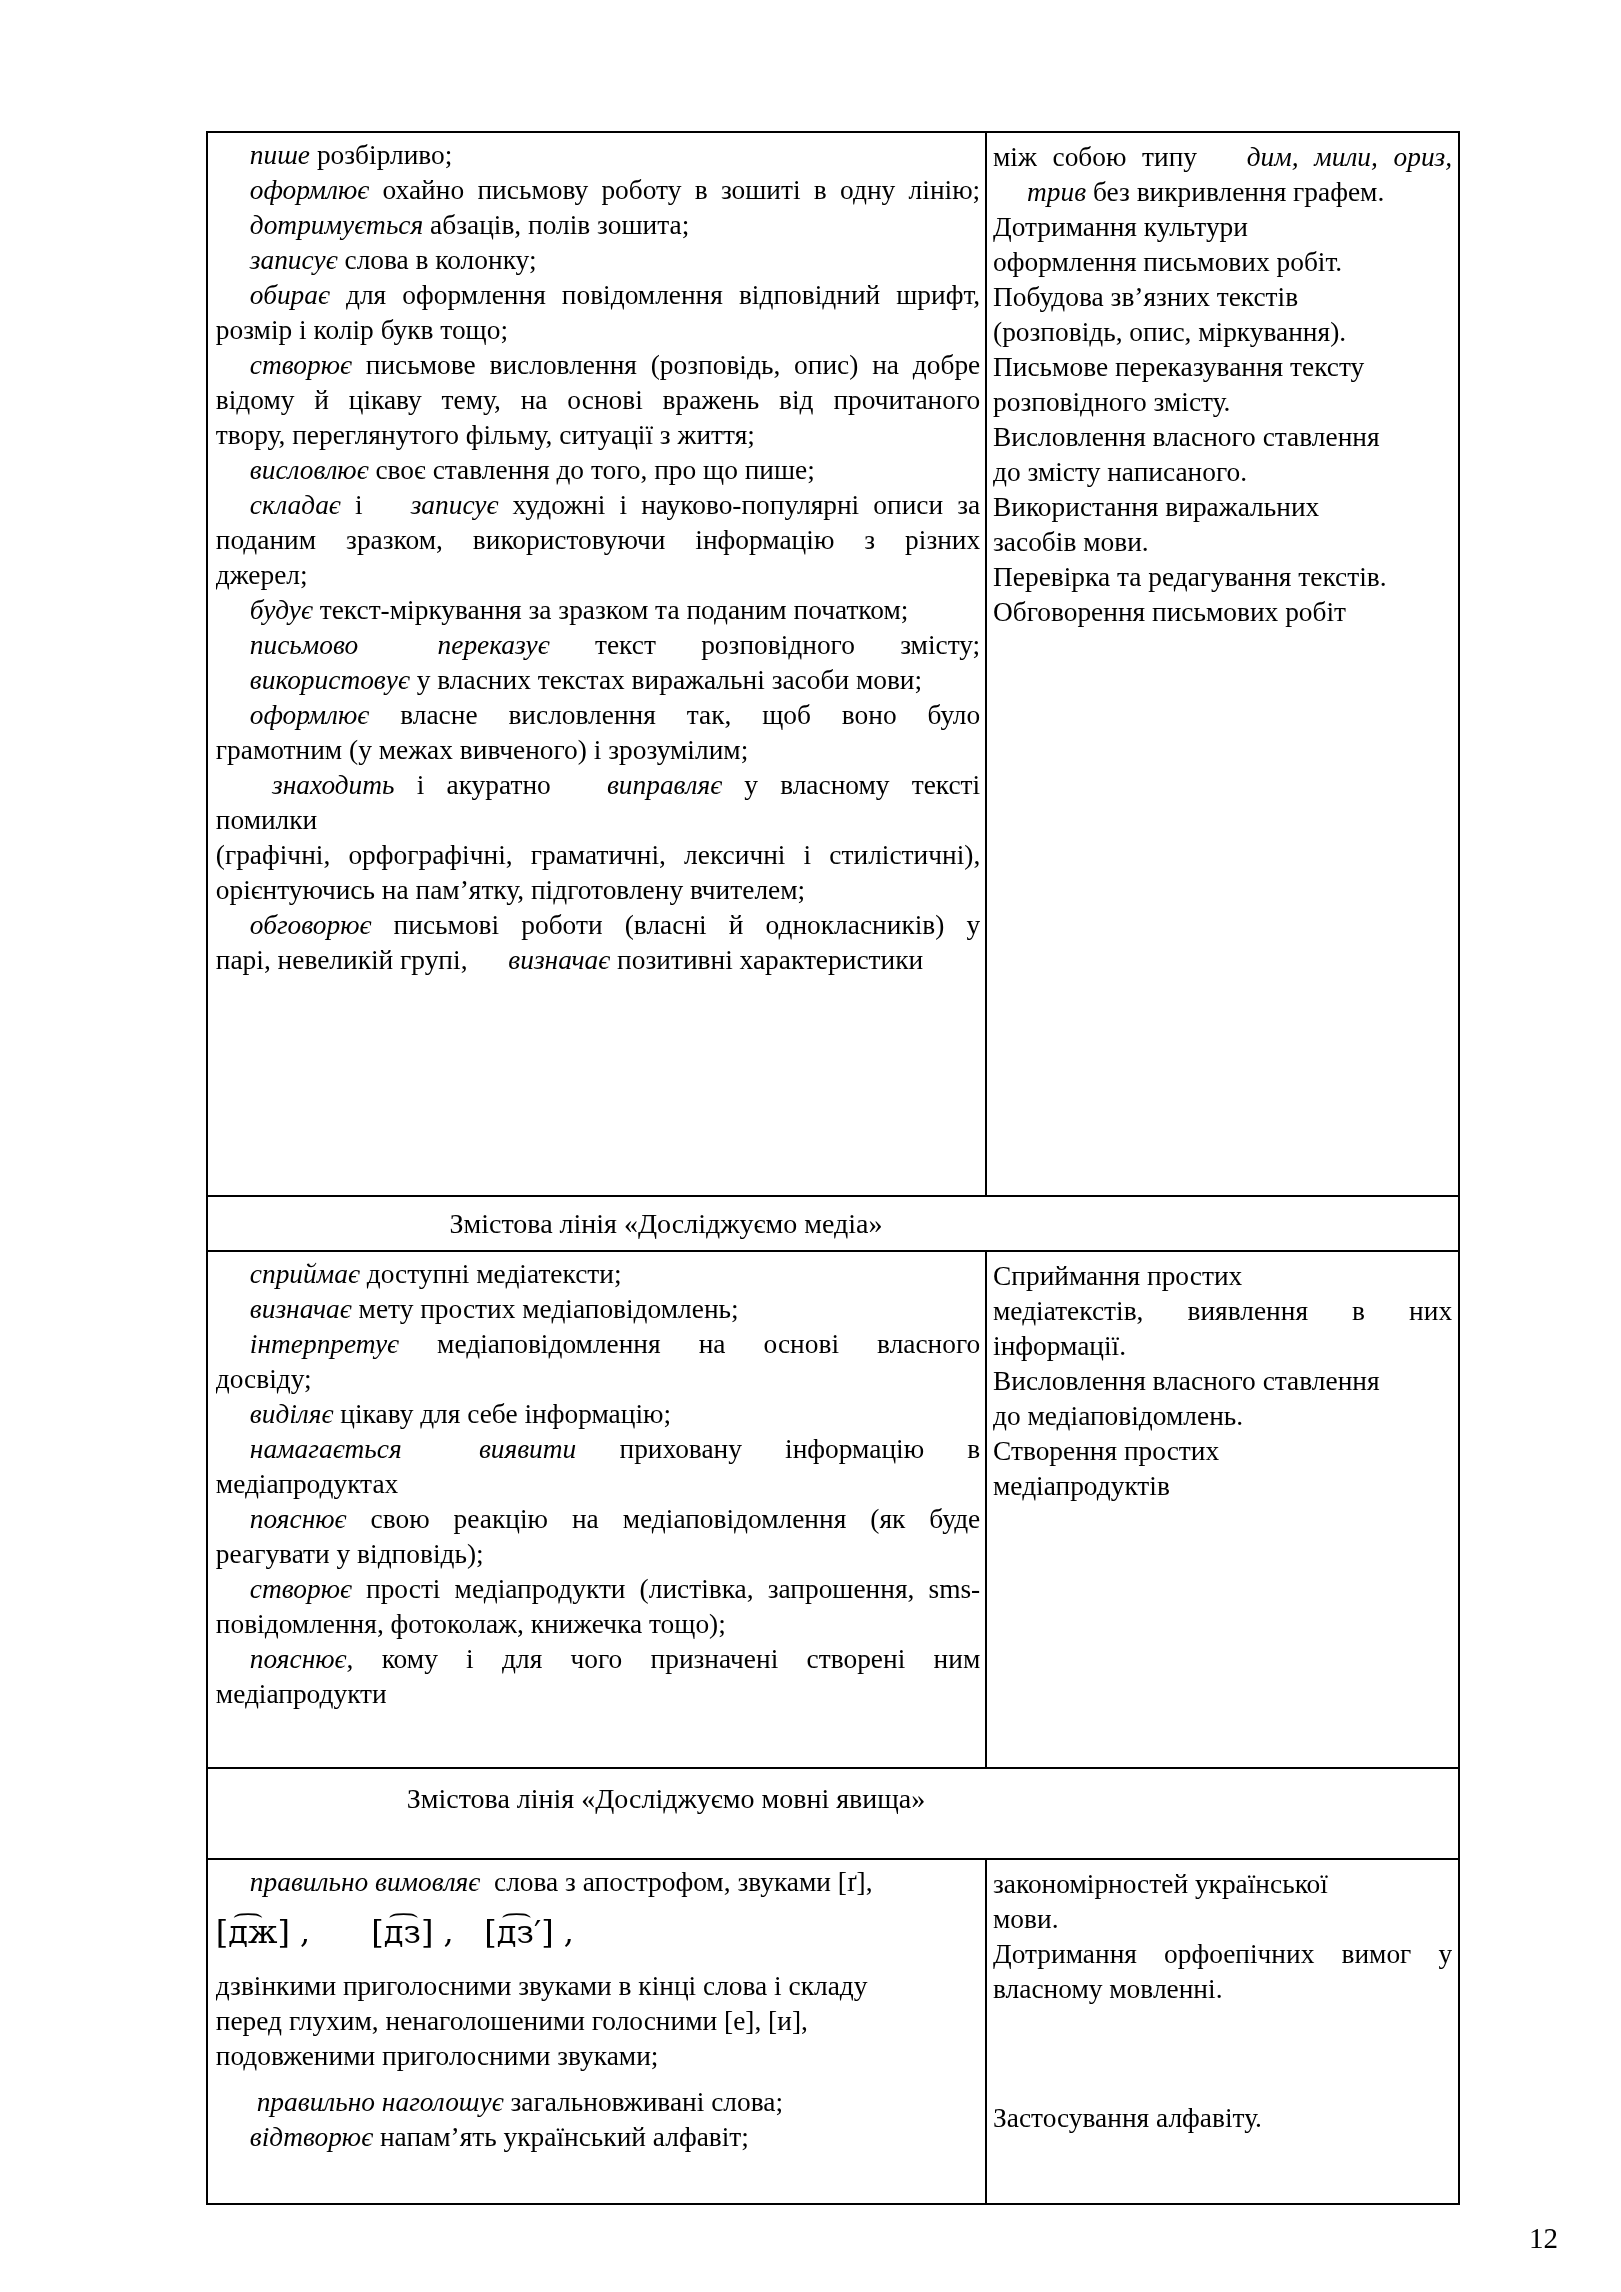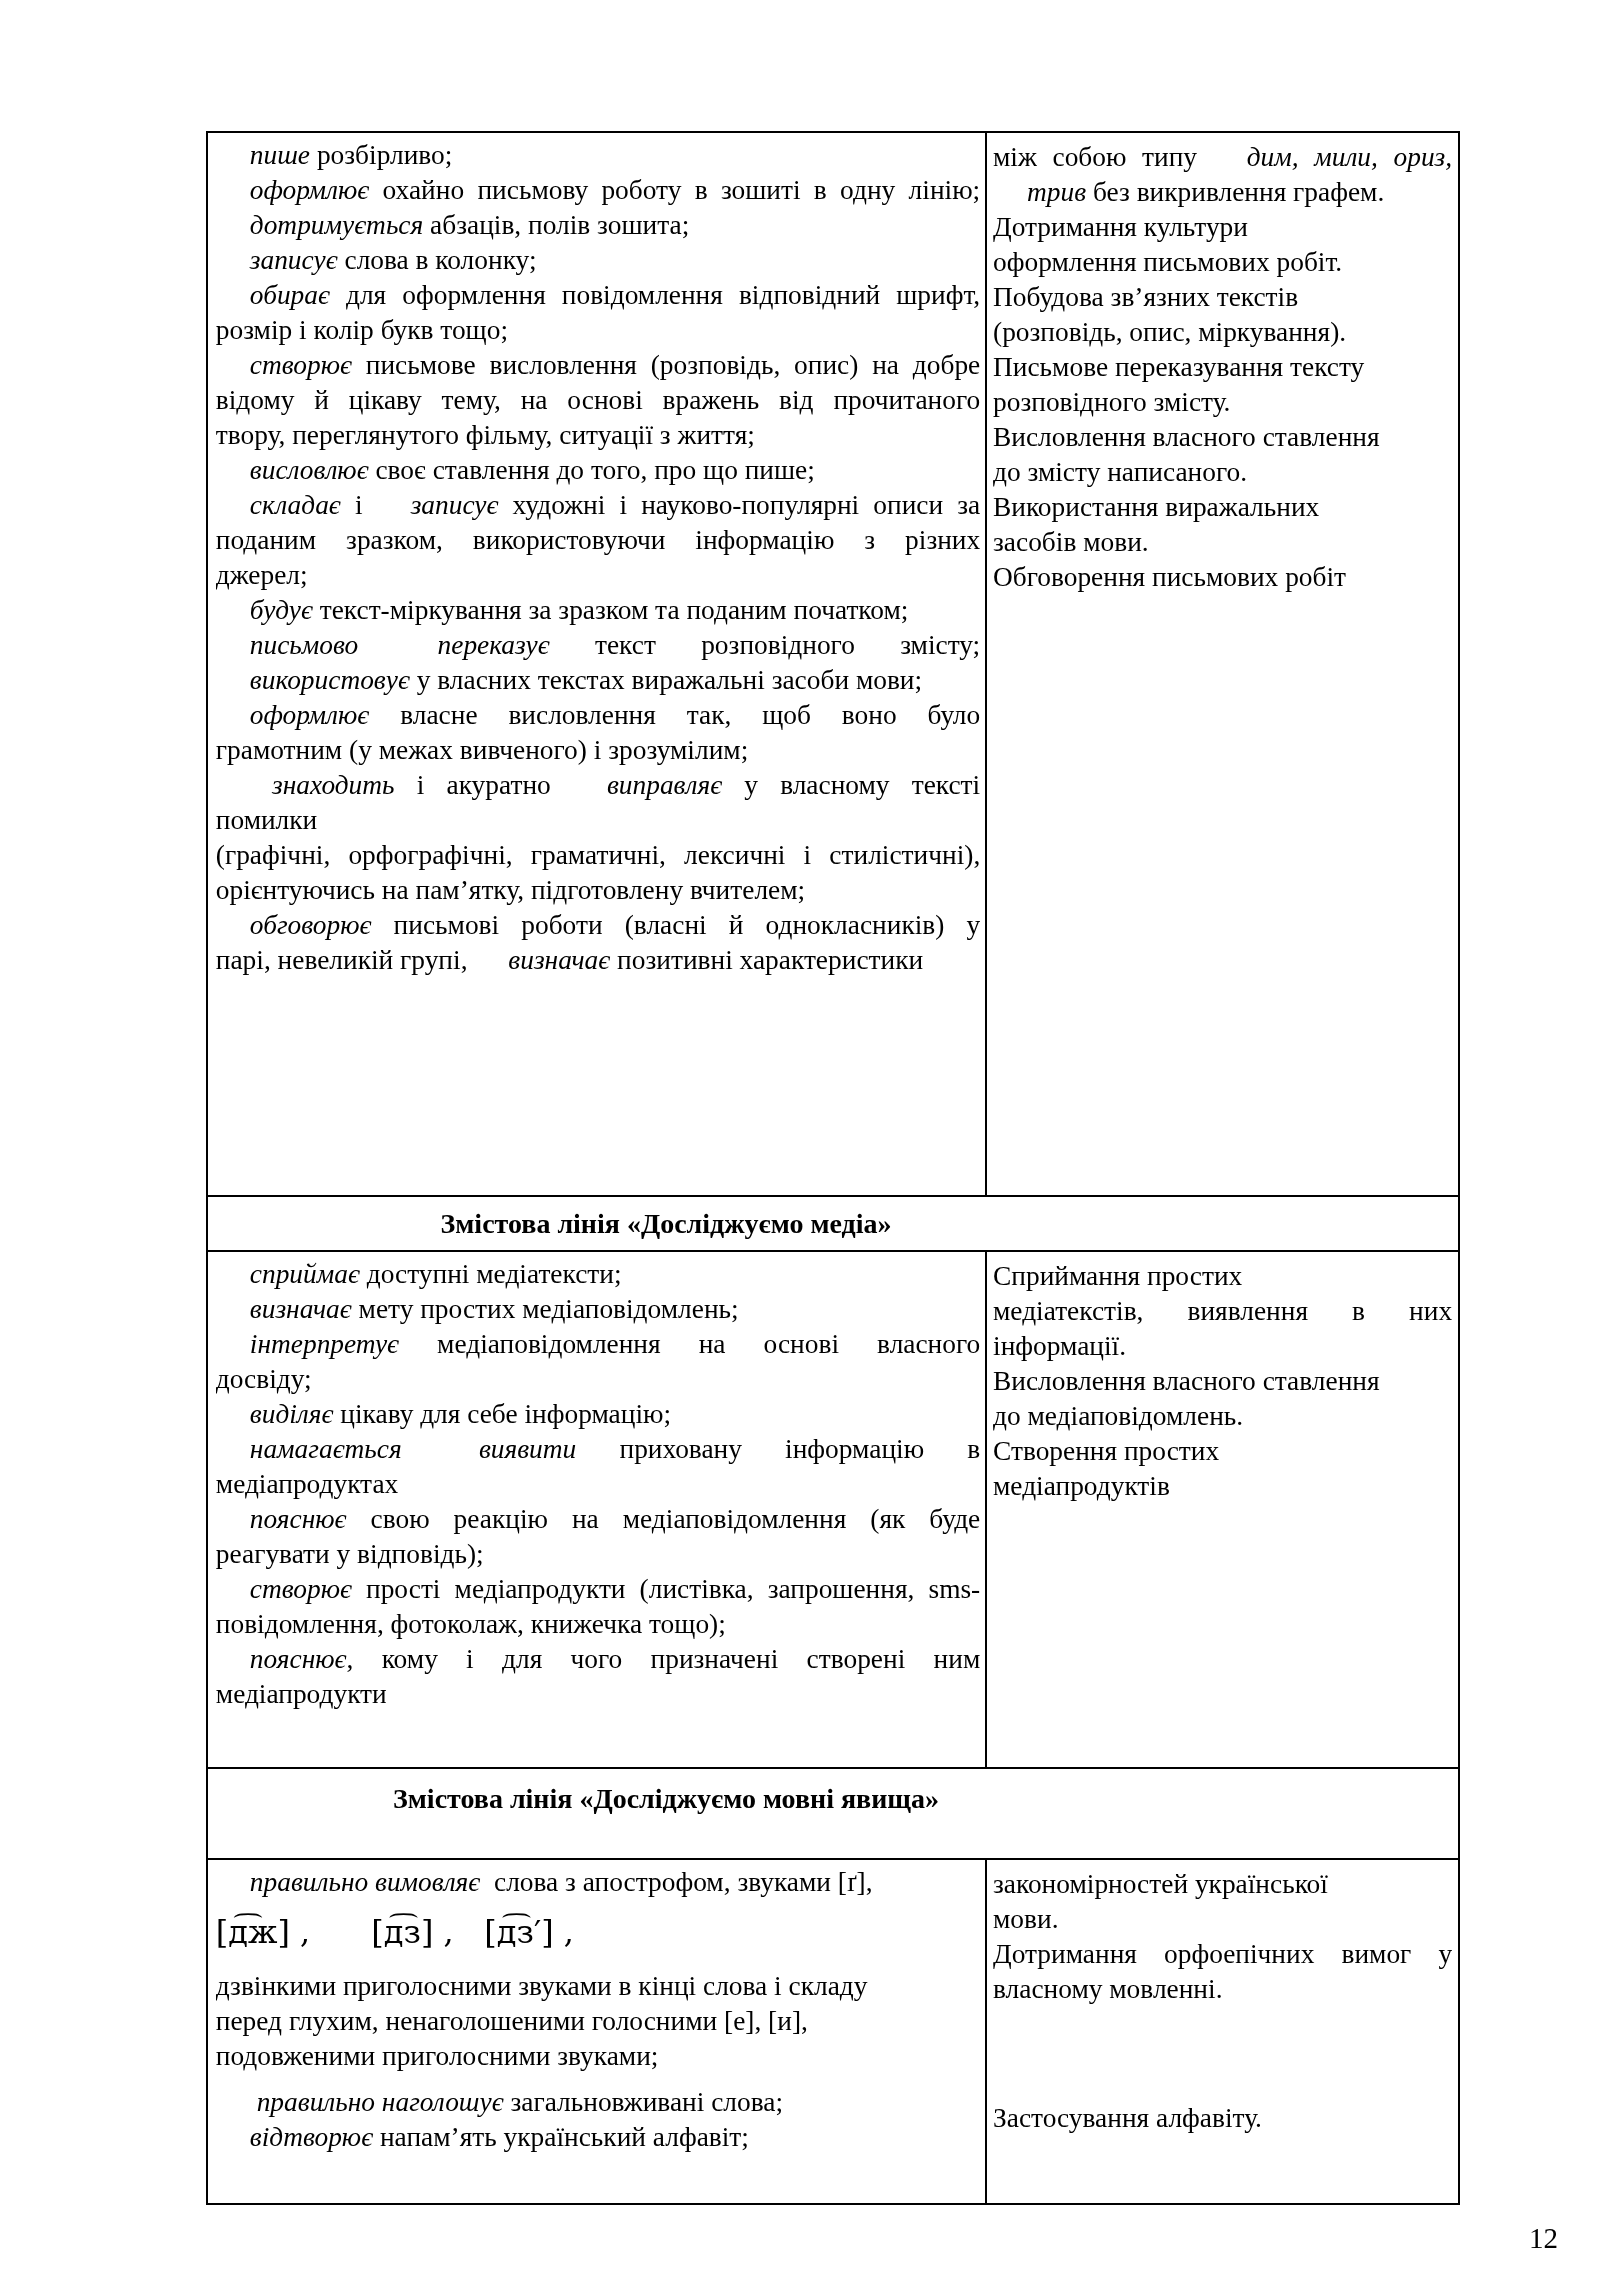--- a/index.html
+++ b/index.html
@@ -41,21 +41,21 @@
 
   .phon {
     font-size: 32px; line-height: 57px;
     margin: 3.9px 0 7.8px 0;
     font-family: "DejaVu Serif", serif;
   }
   .mt12 { margin-top: 11.8px; }
   .gap96 { height: 94px; }
 
   .hdr-text {
-    font-weight: bold;
+    font-weight: normal;
     font-size: 28px;
     line-height: 35px;
     text-align: center;
     padding-right: 334px;
   }
   .hdr-media .hdr-text { padding-top: 8.8px; }
   .hdr-lang  .hdr-text { padding-top: 11.8px; }
 
   .pageno {
     position: absolute;
@@ -104,20 +104,21 @@
           <div class="line"><span>Дотримання культури</span></div>
           <div class="line"><span>оформлення письмових робіт.</span></div>
           <div class="line"><span>Побудова зв’язних текстів</span></div>
           <div class="line"><span>(розповідь, опис, міркування).</span></div>
           <div class="line"><span>Письмове переказування тексту</span></div>
           <div class="line"><span>розповідного змісту.</span></div>
           <div class="line"><span>Висловлення власного ставлення</span></div>
           <div class="line"><span>до змісту написаного.</span></div>
           <div class="line"><span>Використання виражальних</span></div>
           <div class="line"><span>засобів мови.</span></div>
+          <div class="line"><span>Перевірка та редагування текстів.</span></div>
           <div class="line"><span>Обговорення письмових робіт</span></div>
         </div>
     </div>
 
     <div class="row hdr hdr-media">
       <div class="hdr-text">Змістова лінія «Досліджуємо медіа»</div>
     </div>
 
     <div class="row r-media">
       <div class="cell left">

